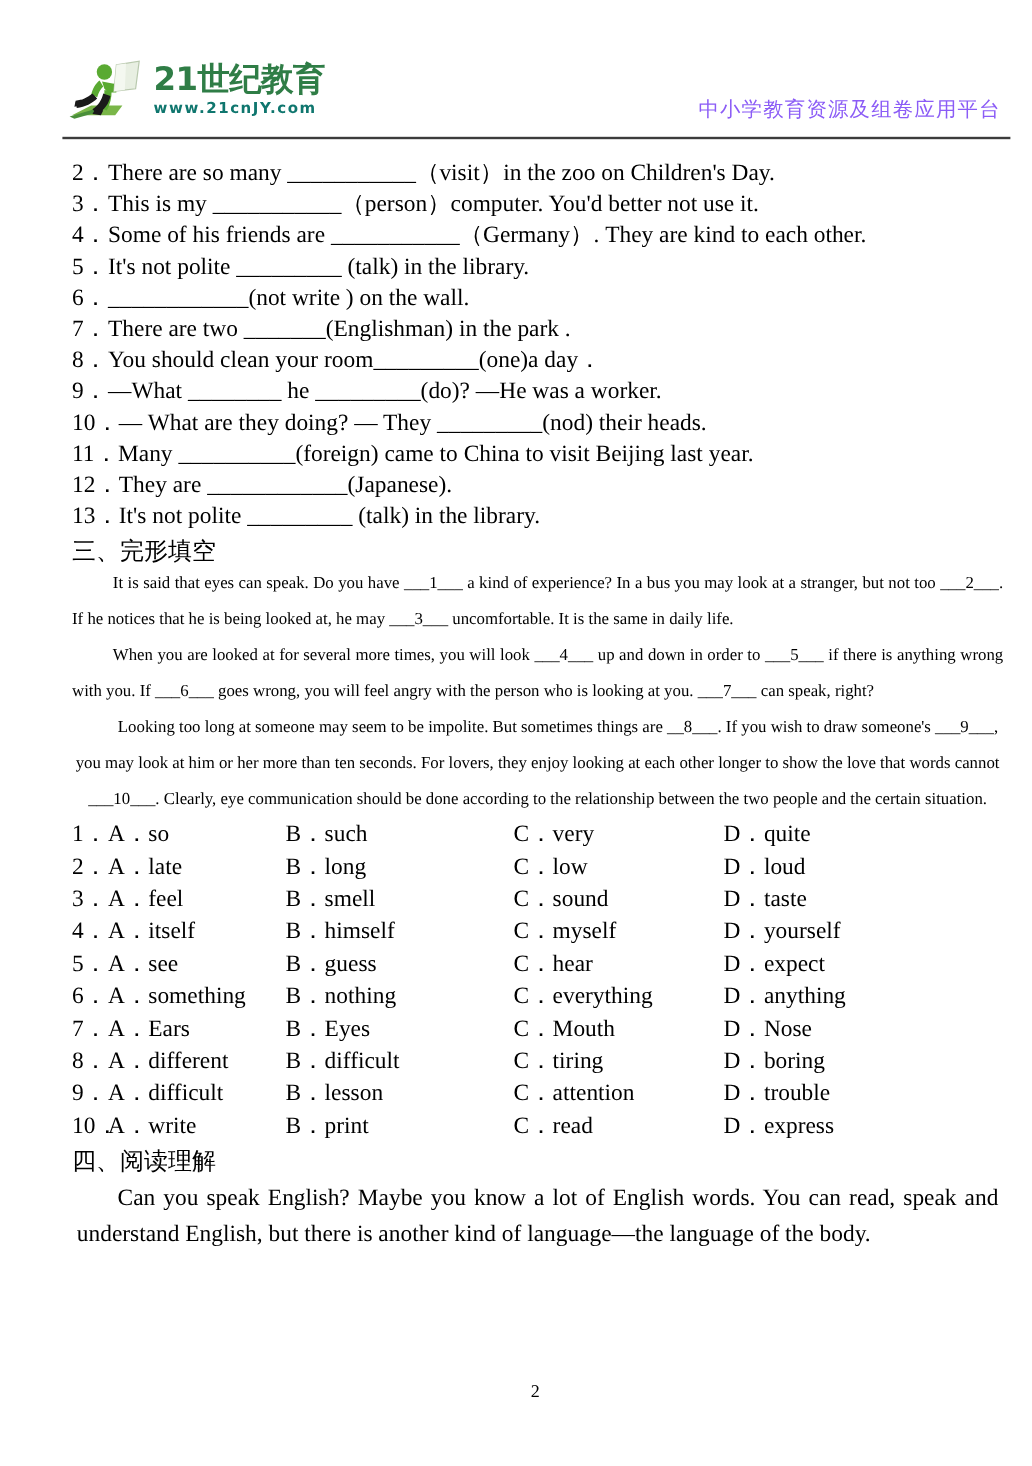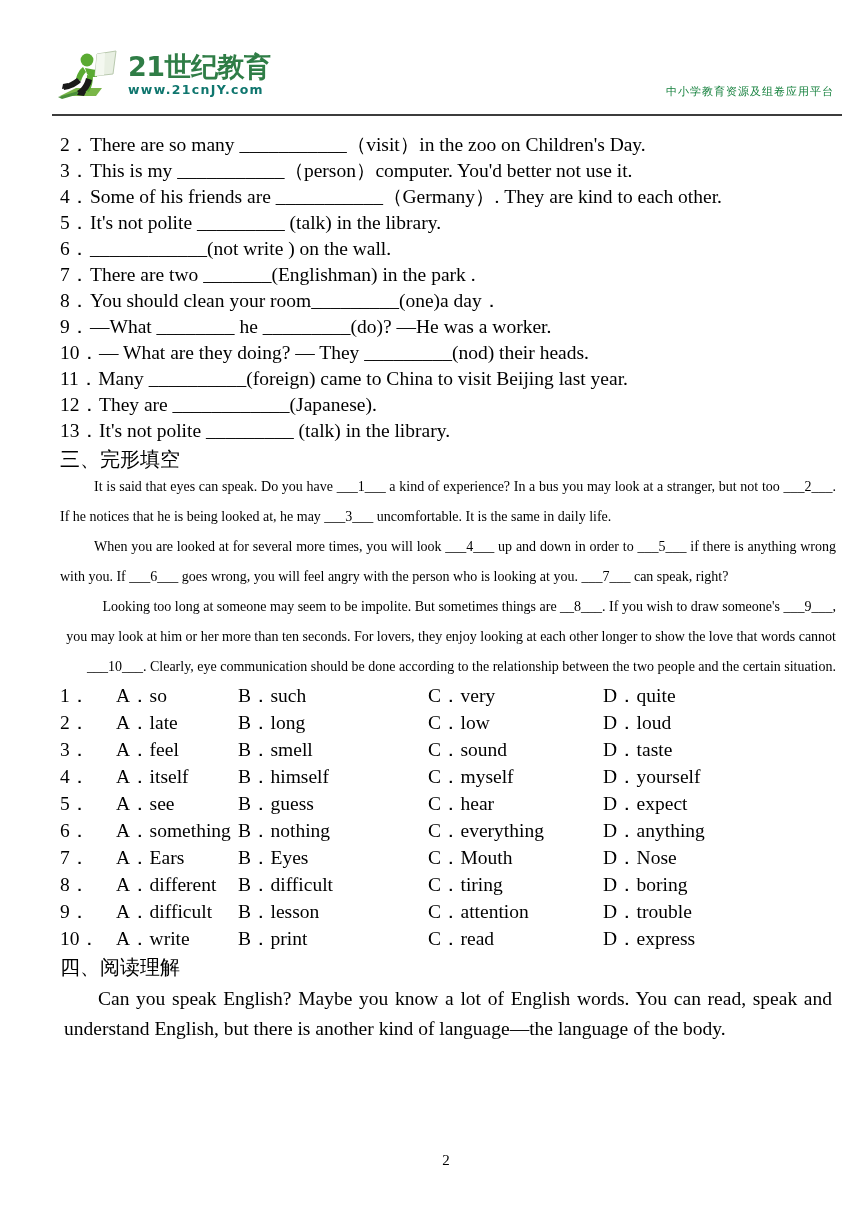--- a/index.html
+++ b/index.html
@@ -67,23 +67,23 @@
     letter-spacing: 1.3px;
     color: #0f766e;
     white-space: nowrap;
     margin-top: 1px;
   }
   .header-caption {
     position: absolute;
     right: 6px;
     top: 34px;
     font-family: "DejaVu Sans", sans-serif;
-    font-size: 11px;
+    font-size: 17px;
     line-height: 20px;
-    color: #15803d;
+    color: #8b5cf6;
     letter-spacing: 1px;
     white-space: nowrap;
   }
   .header-rule {
     position: absolute;
     left: 36px;
     top: 114px;
     width: 790px;
     height: 0;
     border-top: 2px solid #3c3c3c;
@@ -116,37 +116,37 @@
     color: #000;
   }
 
   .para {
     font-size: 14px;
     line-height: 30px;
     margin: 0;
     text-indent: 34px;
     text-align: justify;
   }
-  .para.cloze-3 { text-align: right; }
+  .para.cloze-3 { text-align: center; }
 
   .opt-row {
     font-size: 19.5px;
     line-height: 27px;
     white-space: nowrap;
     margin: 0;
     position: relative;
     height: 27px;
   }
   .opt-row .o-num {
     position: absolute;
     left: 0;
     width: 32px;
     text-align: left;
   }
-  .opt-row .o-a { position: absolute; left: 30px; margin-left: 26px; }
+  .opt-row .o-a { position: absolute; left: 30px; }
   .opt-row .o-b { position: absolute; left: 178px; }
   .opt-row .o-c { position: absolute; left: 368px; text-align: right; }
   .opt-row .o-d { position: absolute; left: 543px; }
 
   .reading-para {
     font-size: 19.5px;
     line-height: 30px;
     margin: 4px;
     text-indent: 34px;
     text-align: justify;

